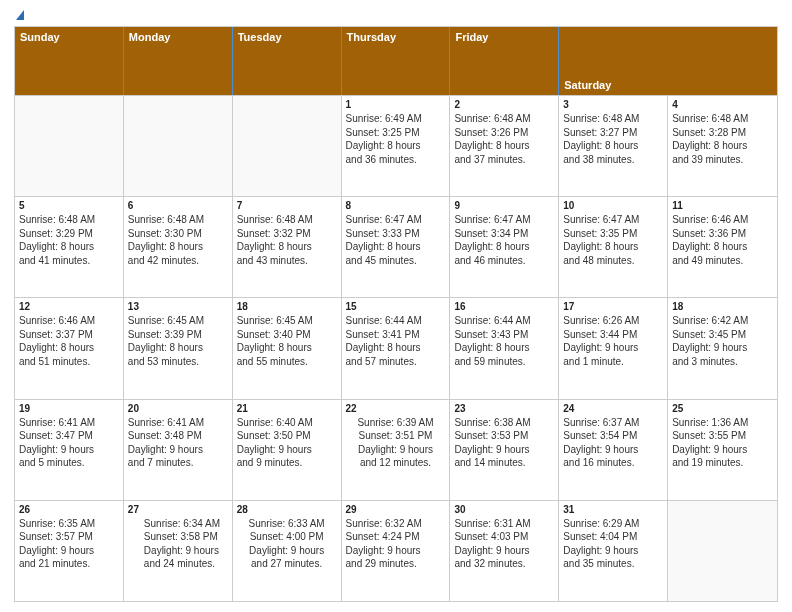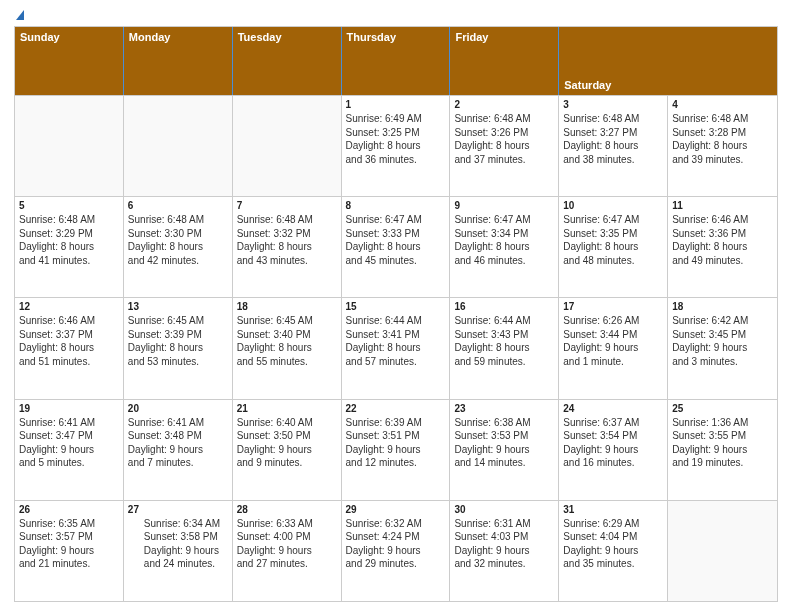--- a/index.html
+++ b/index.html
@@ -301,21 +301,21 @@
           </div>
           <div class="cal-cell">
             <div class="day-number">21</div>
             <div class="day-info" style="white-space: pre-line;">Sunrise: 6:40 AM
 Sunset: 3:50 PM
 Daylight: 9 hours
 and 9 minutes.</div>
           </div>
           <div class="cal-cell">
             <div class="day-number">22</div>
-            <div class="day-info" style="white-space: pre-line;">Sunrise: 6:39 AM
+            <div class="day-info" style="white-space: pre-line; text-align: center;">Sunrise: 6:39 AM
 Sunset: 3:51 PM
 Daylight: 9 hours
 and 12 minutes.</div>
           </div>
           <div class="cal-cell">
             <div class="day-number">23</div>
             <div class="day-info" style="white-space: pre-line;">Sunrise: 6:38 AM
 Sunset: 3:53 PM
 Daylight: 9 hours
 and 14 minutes.</div>
@@ -345,21 +345,21 @@
           </div>
           <div class="cal-cell">
             <div class="day-number">27</div>
             <div class="day-info" style="white-space: pre-line; margin-left: 16px;">Sunrise: 6:34 AM
 Sunset: 3:58 PM
 Daylight: 9 hours
 and 24 minutes.</div>
           </div>
           <div class="cal-cell">
             <div class="day-number">28</div>
-            <div class="day-info" style="white-space: pre-line;">Sunrise: 6:33 AM
+            <div class="day-info" style="white-space: pre-line; text-align: center;">Sunrise: 6:33 AM
 Sunset: 4:00 PM
 Daylight: 9 hours
 and 27 minutes.</div>
           </div>
           <div class="cal-cell">
             <div class="day-number">29</div>
             <div class="day-info" style="white-space: pre-line;">Sunrise: 6:32 AM
 Sunset: 4:24 PM
 Daylight: 9 hours
 and 29 minutes.</div>

